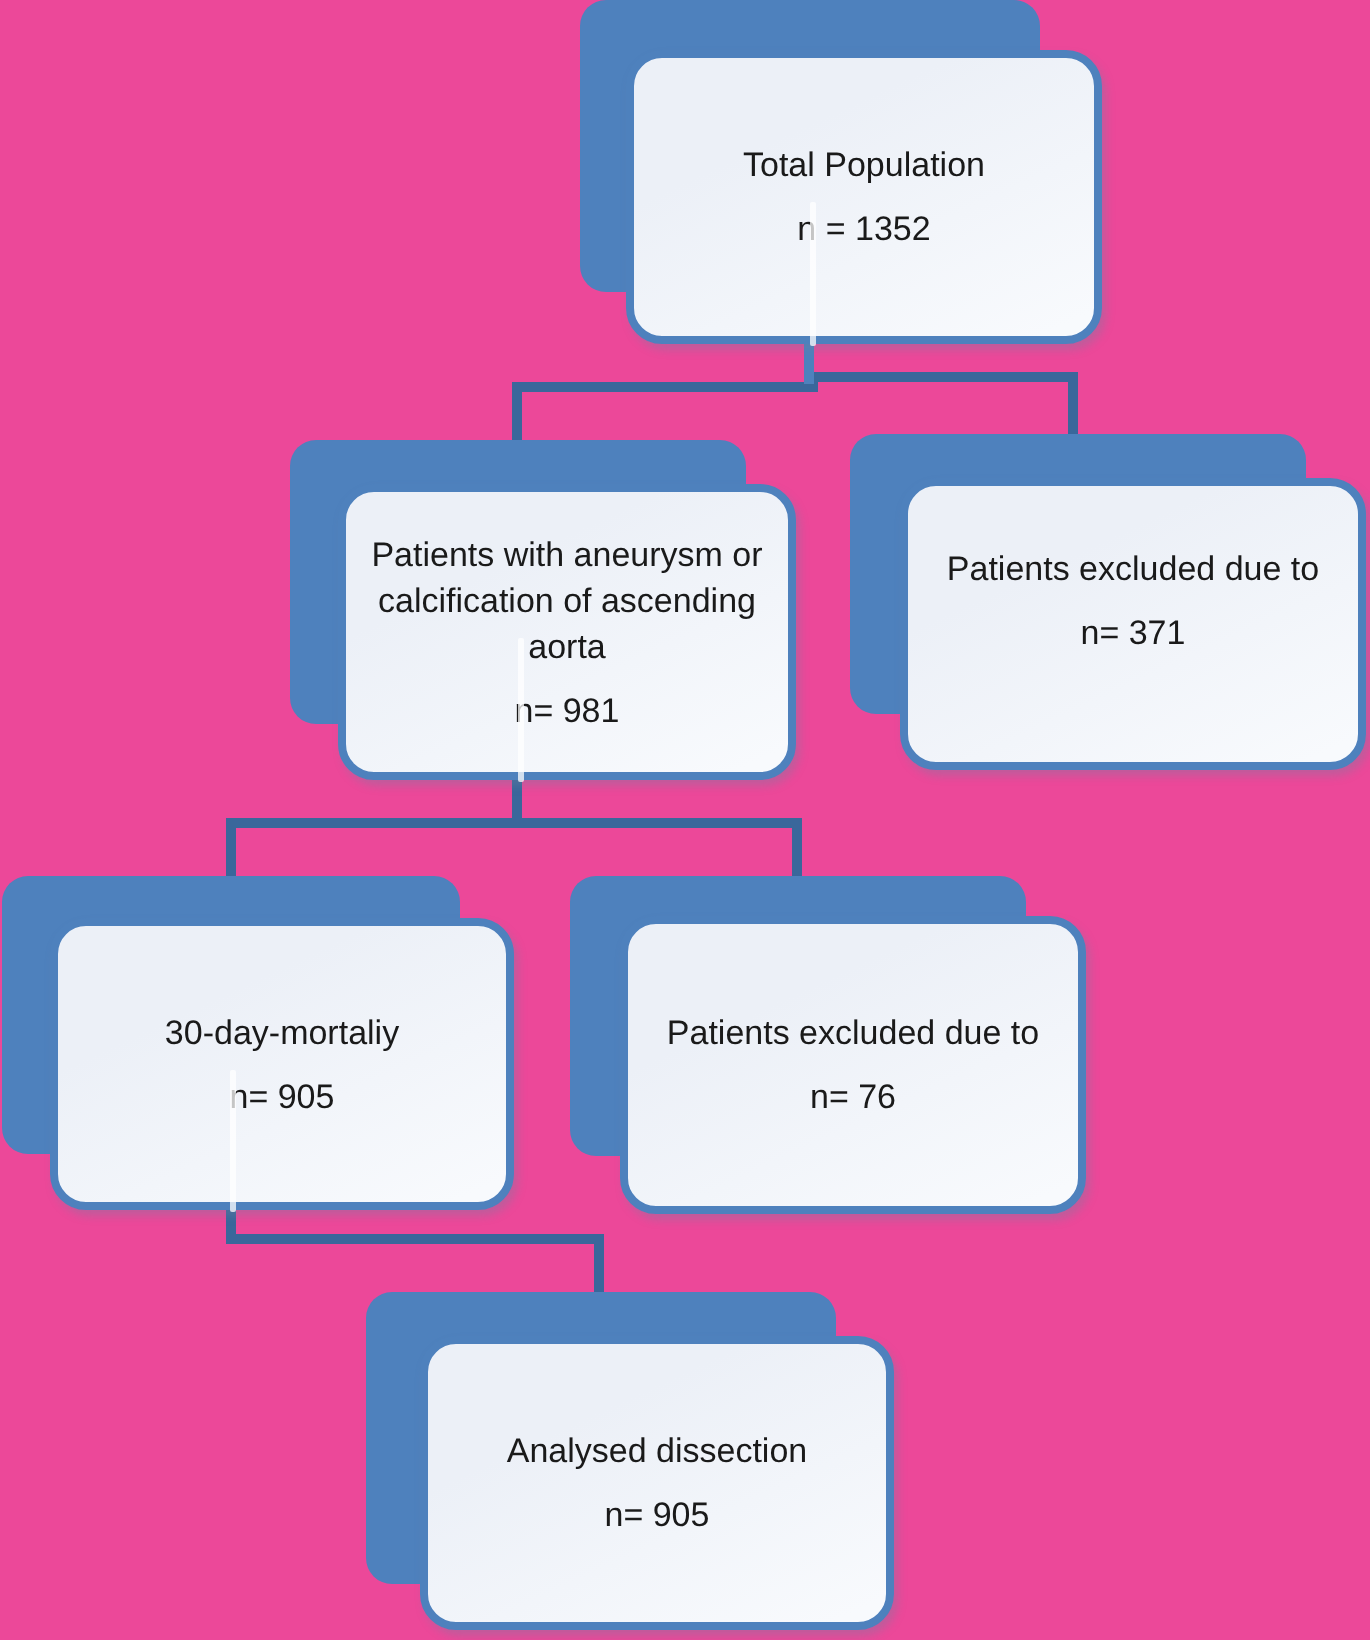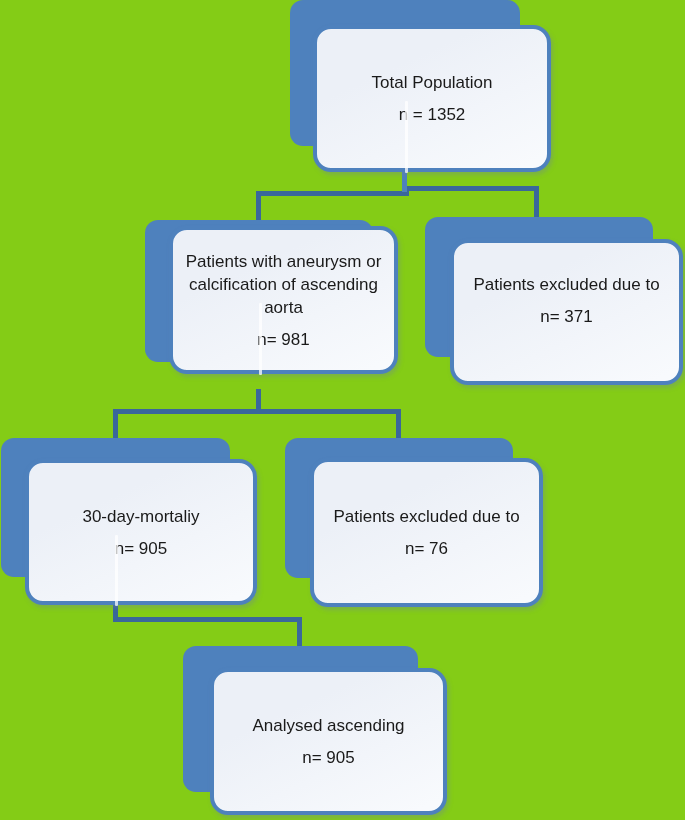--- a/index.html
+++ b/index.html
@@ -1,17 +1,17 @@
 <!DOCTYPE html>
 <html style="--node-shadow: #4E81BD; --node-border: #4E81BD; --node-fill: #ECF0F7; --connector: #3A679B; --text: #1A1A1A;"><head>
 <meta charset="utf-8">
 <style>
   html,body{margin:0;padding:0;background:#ffffff;}
   .canvas{
-    position:relative;width:685px;height:820px;background:#84cc16;overflow:hidden;
+    position:relative;width:685px;height:820px;background:#ec4899;overflow:hidden;
     font-family:"Liberation Sans",sans-serif;color:var(--text,#1a1a1a);
   }
   
   .sh{
     position:absolute;background:var(--node-shadow,#4E81BD);border-radius:13px;
   }
   
   .fr{
     position:absolute;box-sizing:border-box;
     border:4px solid var(--node-border,#4E81BD);border-radius:18px;
@@ -27,21 +27,21 @@
     background:rgba(255,255,255,.75);border-radius:1px;
   }
   
   .c{position:absolute;background:var(--connector,#3A679B);}
   .c.light{background:var(--node-border,#4E81BD);}
 
   
   .n0-sh{left:290px;top:0;width:230px;height:146px;}
   .n0-fr{left:313px;top:25px;width:238px;height:147px;}
   .n1-sh{left:145px;top:220px;width:228px;height:142px;}
-  .n1-fr{left:169px;top:226px;width:229px;height:148px;}
+  .n1-fr{left:169px;top:242px;width:229px;height:148px;}
   .n2-sh{left:425px;top:217px;width:228px;height:140px;}
   .n2-fr{left:450px;top:239px;width:233px;height:146px;padding-bottom:26px;}
   .n3-sh{left:1px;top:438px;width:229px;height:139px;}
   .n3-fr{left:25px;top:459px;width:232px;height:146px;}
   .n4-sh{left:285px;top:438px;width:228px;height:140px;}
   .n4-fr{left:310px;top:458px;width:233px;height:149px;}
   .n5-sh{left:183px;top:646px;width:235px;height:146px;}
   .n5-fr{left:210px;top:668px;width:237px;height:147px;}
   .seam-n0{left:88px;}
   .seam-n1{left:86px;}
@@ -111,17 +111,17 @@
   </div>
 
   <div class="sh n4-sh"></div>
   <div class="fr n4-fr">
     <div class="line">Patients excluded due to</div>
     <div class="nline">n= 76</div>
   </div>
 
   <div class="sh n5-sh"></div>
   <div class="fr n5-fr">
-    <div class="line">Analysed ascending</div>
+    <div class="line">Analysed dissection</div>
     <div class="nline">n= 905</div>
   </div>
 
 </div>
 
 </body></html>

